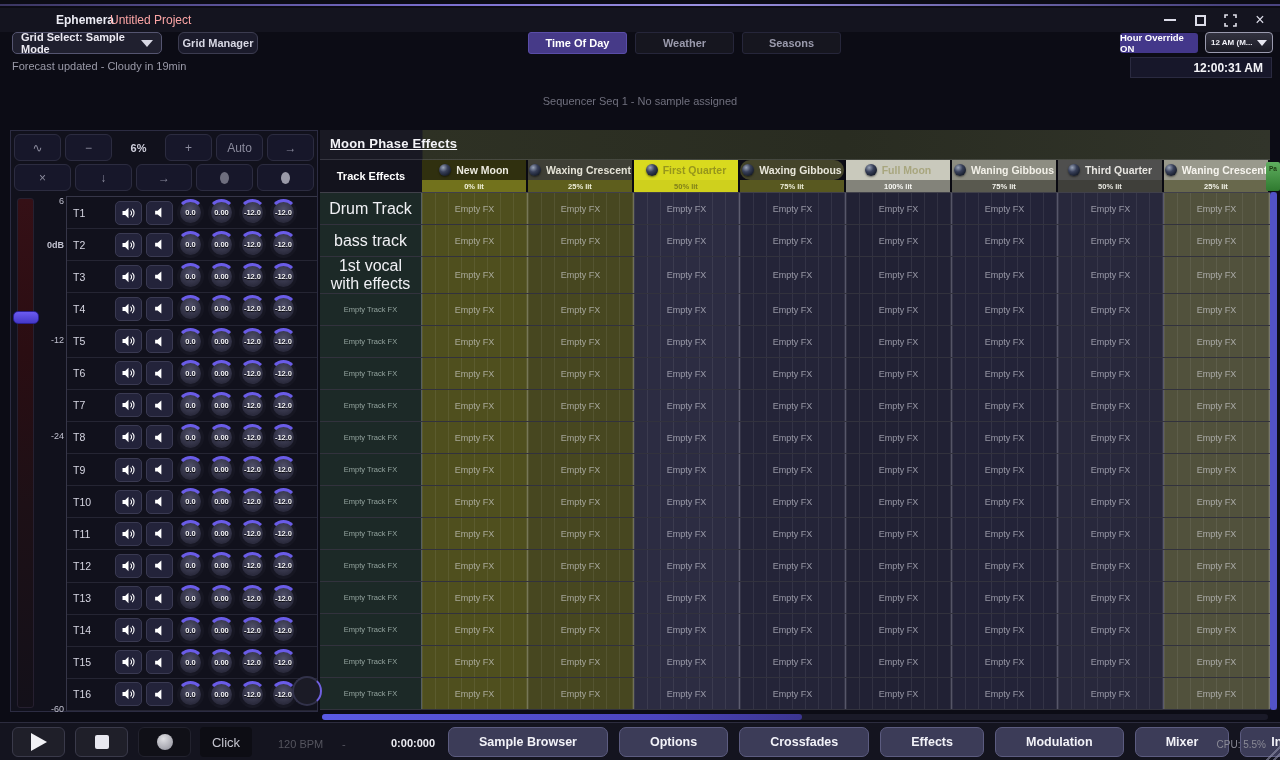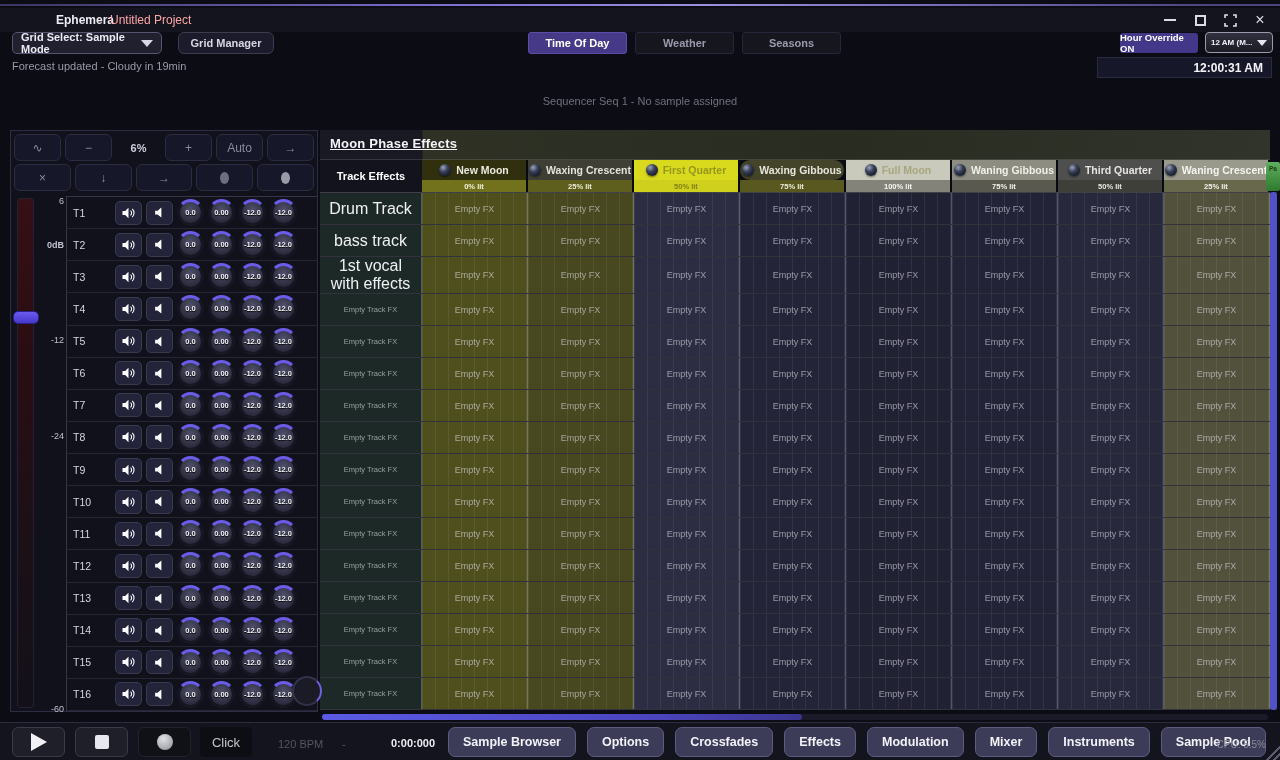--- a/index.html
+++ b/index.html
@@ -20,35 +20,35 @@
   .winbtn { width:20px; height:18px; display:flex; align-items:center; justify-content:center; color:#dcdce8; cursor:default; }
   .minus-bar { width:12px; height:2px; background:#dcdce8; }
   .max-box { width:11px; height:11px; border:2px solid #dcdce8; }
   .close-x { font-size:16px; line-height:1; color:#dcdce8; }
 
   
   #toolbar { top:32px; left:0; width:1280px; height:26px; }
   #grid-select { left:12px; top:0; width:150px; height:22px; background:#20202f; border:1px solid #555570; border-radius:5px;
     display:flex; align-items:center; padding:0 8px; font-size:11px; font-weight:bold; color:#eceaf2; }
   #grid-select .chev { margin-left:auto; width:0; height:0; border-left:6px solid transparent; border-right:6px solid transparent; border-top:7px solid #d8d8e4; }
-  #grid-manager { left:178px; top:0; width:96px; height:22px; background:#1b1b2b; border:1px solid #3c3c50; border-radius:6px;
+  #grid-manager { left:178px; top:0; width:80px; height:22px; background:#1b1b2b; border:1px solid #3c3c50; border-radius:6px;
     display:flex; align-items:center; justify-content:center; font-size:11px; font-weight:bold; color:#d8d8e4; }
   #tabs { left:528px; top:0; display:flex; gap:8px; }
   .tab { width:99px; height:22px; display:flex; align-items:center; justify-content:center; font-size:11px; font-weight:bold;
     background:#16161f; color:#9a9aac; border:1px solid #26263a; border-radius:3px; }
   .tab.active { background:#463a88; color:#fff; border-color:#5a4da8; }
   #hour-override { left:1120px; top:1px; width:78px; height:20px; background:#43378a; border-radius:3px;
     display:flex; align-items:center; justify-content:center; font-size:9.5px; font-weight:bold; color:#fff; }
   #hour-select { left:1205px; top:0; width:68px; height:21px; background:linear-gradient(#32323f,#1b1b25);
     border:1px solid #9a9aae; border-radius:4px; display:flex; align-items:center; padding:0 5px; font-size:8px; font-weight:bold; color:#f0f0f6; }
   #hour-select .chev { margin-left:auto; width:0; height:0; border-left:5px solid transparent; border-right:5px solid transparent; border-top:6px solid #e8e8f0; }
 
   
   #forecast { left:12px; top:60px; font-size:11px; color:#9a9aa8; }
-  #clock-box { right:8px; top:57px; width:175px; height:21px; background:#17172a; border:1px solid #2a2a40;
+  #clock-box { right:8px; top:57px; width:142px; height:21px; background:#17172a; border:1px solid #2a2a40;
     display:flex; align-items:center; justify-content:flex-end; padding-right:8px; font-size:12px; font-weight:bold; color:#f4f4f8; }
   #seq-status { left:0; top:95px; width:1280px; text-align:center; font-size:11px; color:#70707e; }
 
   
   #main { top:128px; left:0; width:1280px; height:592px; }
 
   
   #mixer { left:10px; top:2px; width:308px; height:582px; background:#11111c; border:1px solid #2c2c42; }
   .mx-toolbar { position:absolute; left:3px; right:3px; display:flex; gap:4px; }
   #mx-row1 { top:3px; height:27px; }
@@ -132,21 +132,21 @@
   .tr-btn.dark { background:#101017; border-color:#22222e; }
   .play-tri { width:0; height:0; border-top:9px solid transparent; border-bottom:9px solid transparent; border-left:16px solid #f2f2f6; }
   .stop-sq { width:14px; height:14px; background:#e8e8f0; border-radius:2px; }
   .rec-circ { width:16px; height:16px; border-radius:50%; background:radial-gradient(circle at 40% 30%, #e0e0e4, #8d8d98); }
   #click-btn { position:absolute; left:200px; top:4px; width:52px; height:30px; background:#0d0d14; border-radius:4px;
     display:flex; align-items:center; justify-content:center; font-size:13px; color:#c4c4ce; }
   #bpm { position:absolute; left:278px; top:15px; font-size:11px; color:#55555f; }
   #dash { position:absolute; left:342px; top:15px; font-size:11px; color:#55555f; }
   #timecode { position:absolute; left:391px; top:14px; font-size:11px; font-weight:bold; color:#ececf2; }
   #navgroup { position:absolute; left:448px; top:4px; display:flex; gap:11px; }
-  .nav-btn { height:30px; padding:0 14px; background:#3c3c58; border:1px solid #5c5c80; border-radius:7px;
+  .nav-btn { height:30px; padding:0 30px; background:#3c3c58; border:1px solid #5c5c80; border-radius:7px;
     display:flex; align-items:center; justify-content:center; font-size:12.5px; font-weight:bold; color:#f2f2f8; white-space:nowrap; }
   #cpu { position:absolute; right:14px; top:16px; font-size:10px; color:#8a8a96; }
   #resize-corner { position:absolute; right:0; bottom:0; width:18px; height:18px;
     background:repeating-linear-gradient(135deg, rgba(150,150,175,.55) 0 2px, transparent 2px 5px);
     clip-path:polygon(100% 0, 100% 100%, 0 100%); }
 </style>
 </head>
 <body>
 
 <div id="top-line" class="abs"></div>

